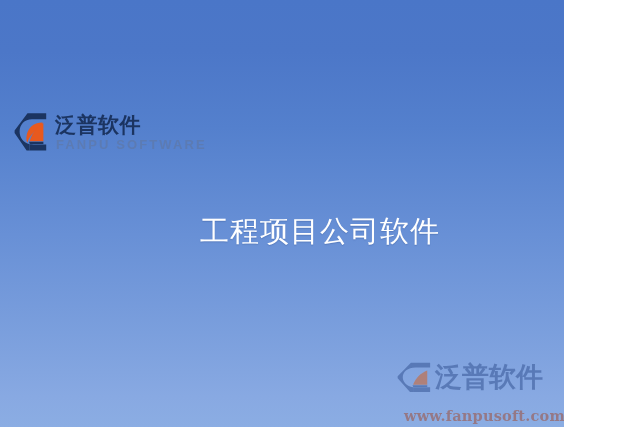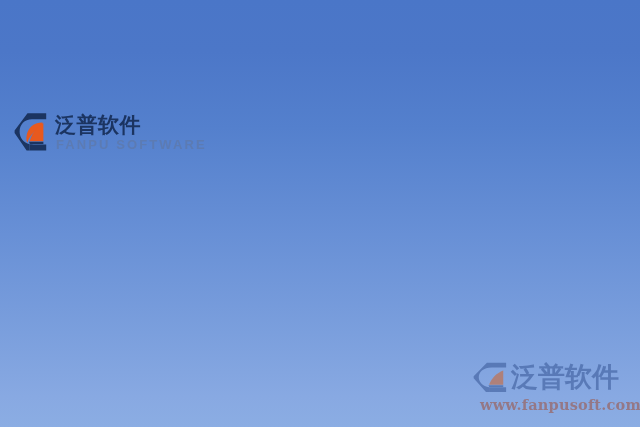--- a/index.html
+++ b/index.html
@@ -9,21 +9,21 @@
   }
   body {
     width: 640px;
     height: 427px;
     overflow: hidden;
     font-family: "Liberation Sans", sans-serif;
   }
 
   #slide {
     position: relative;
-    width: 640px;
+    width: 564px;
     height: 427px;
     background: linear-gradient(to bottom,
         #4a76c8 0%,
         #4c77c8 12%,
         #5480cd 30%,
         #6890d6 55%,
         #7b9fdd 78%,
         #88a9e2 93%,
         #8badE3 100%);
     overflow: hidden;
@@ -119,21 +119,21 @@
     margin-left: 2px;
   }
   #wm-url {
     font-family: "DejaVu Serif", "Liberation Serif", serif;
     font-size: 14.5px;
     font-weight: 700;
     line-height: 18px;
     color: #9c5a4e;
     letter-spacing: 0.2px;
     white-space: nowrap;
-    margin-top: 1px;
+    margin-top: 12px;
     padding-left: 8px;
   }
 </style>
 </head>
 <body>
 
 <div id="slide">
 
   <div id="brand-logo">
 
@@ -159,20 +159,21 @@
     </span>
 
     <div id="brand-words">
       <div id="brand-cn">泛普软件</div>
       <div id="brand-en">FANPU SOFTWARE</div>
     </div>
 
   </div>
 
   <div id="headline">
+    <span class="hl-line">工程项目公司软件</span>
   </div>
 
   <div id="watermark">
     <div id="wm-row">
       <span id="wm-mark">
         <svg viewBox="0 0 36 42" width="37" height="33" preserveAspectRatio="none" xmlns="http://www.w3.org/2000/svg">
           <path d="M14.5 2.2 L33.2 2.2 L33.2 8.2 L19.0 8.2
                    C11.4 8.2 6.6 13.6 6.6 20.6
                    C6.6 27.0 10.6 32.0 16.6 33.3
                    L16.6 39.6 L13.6 39.6

